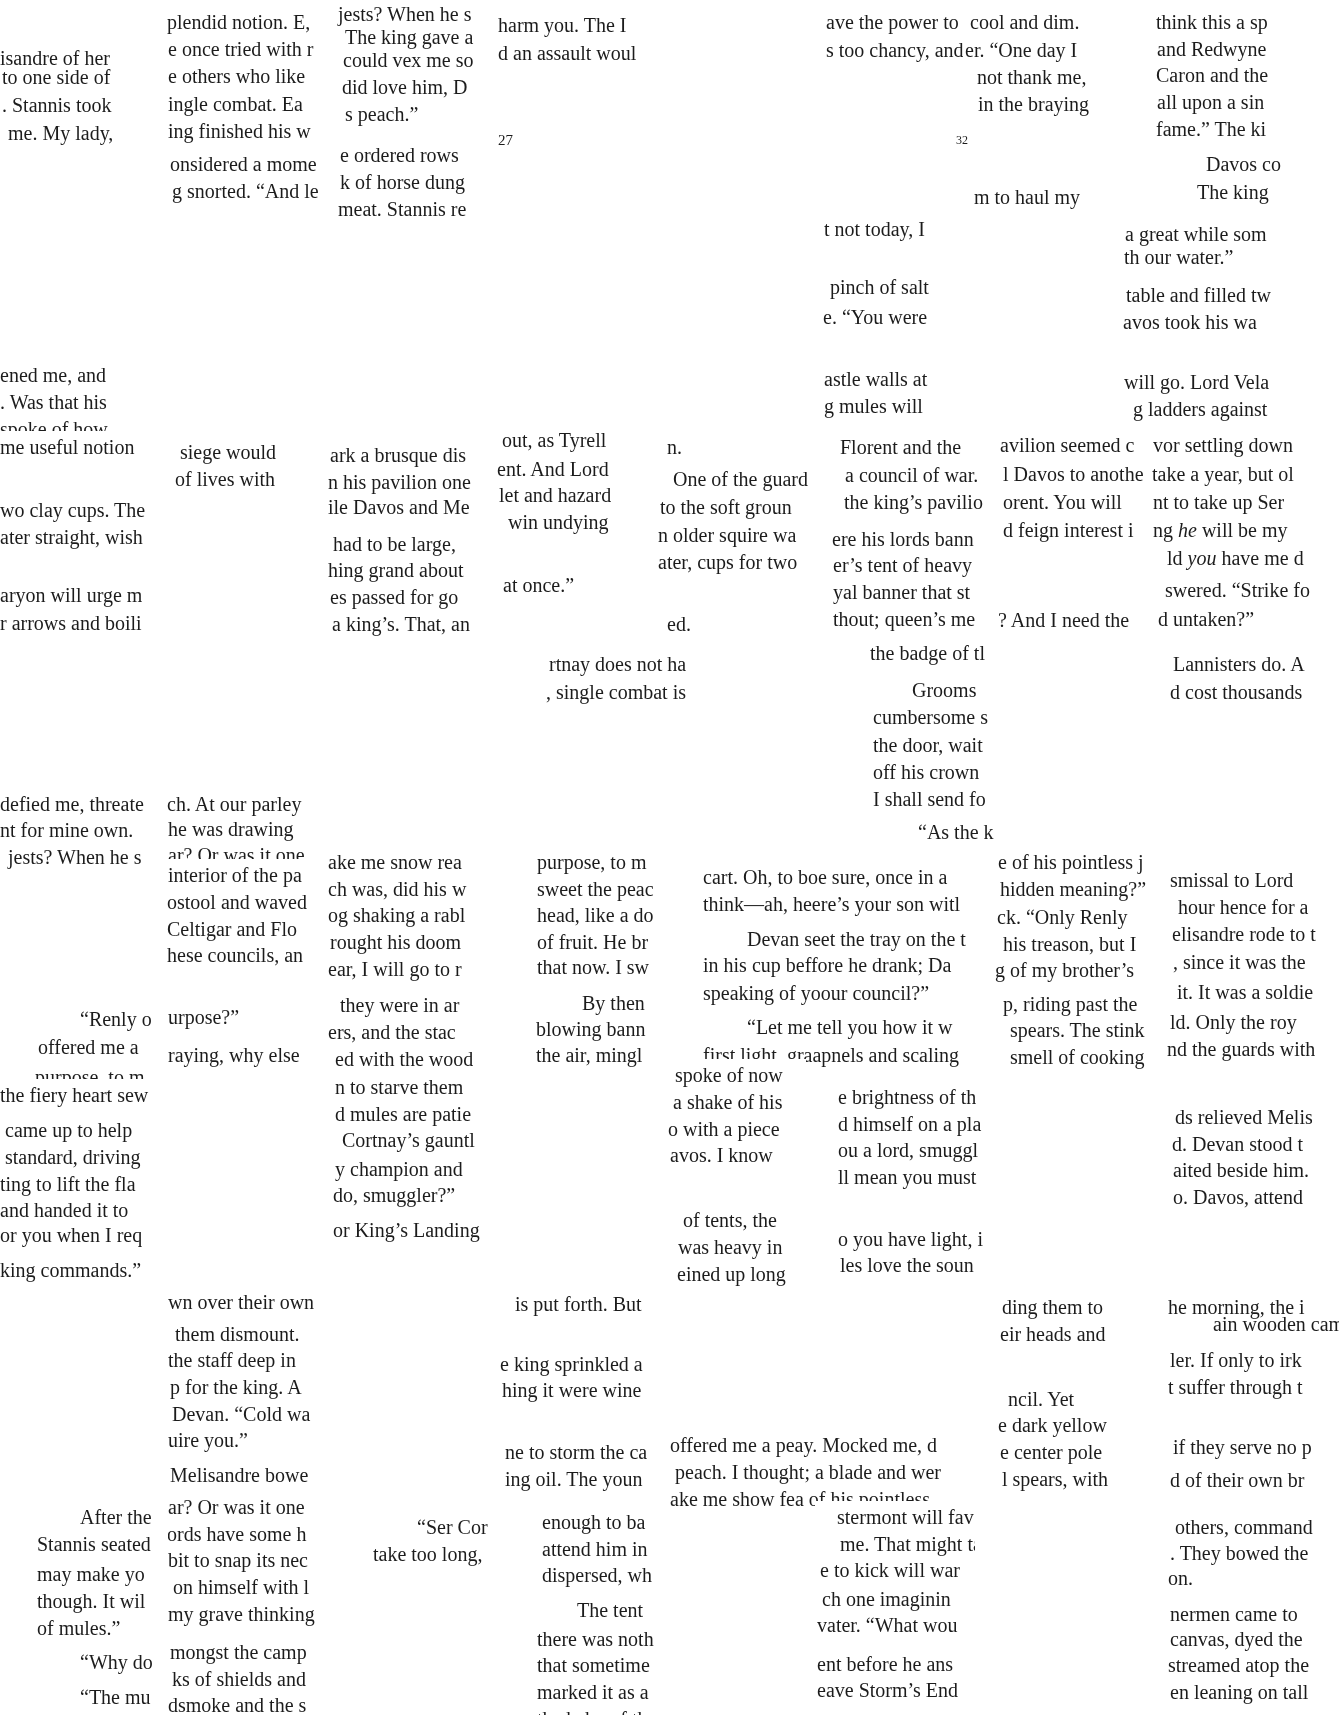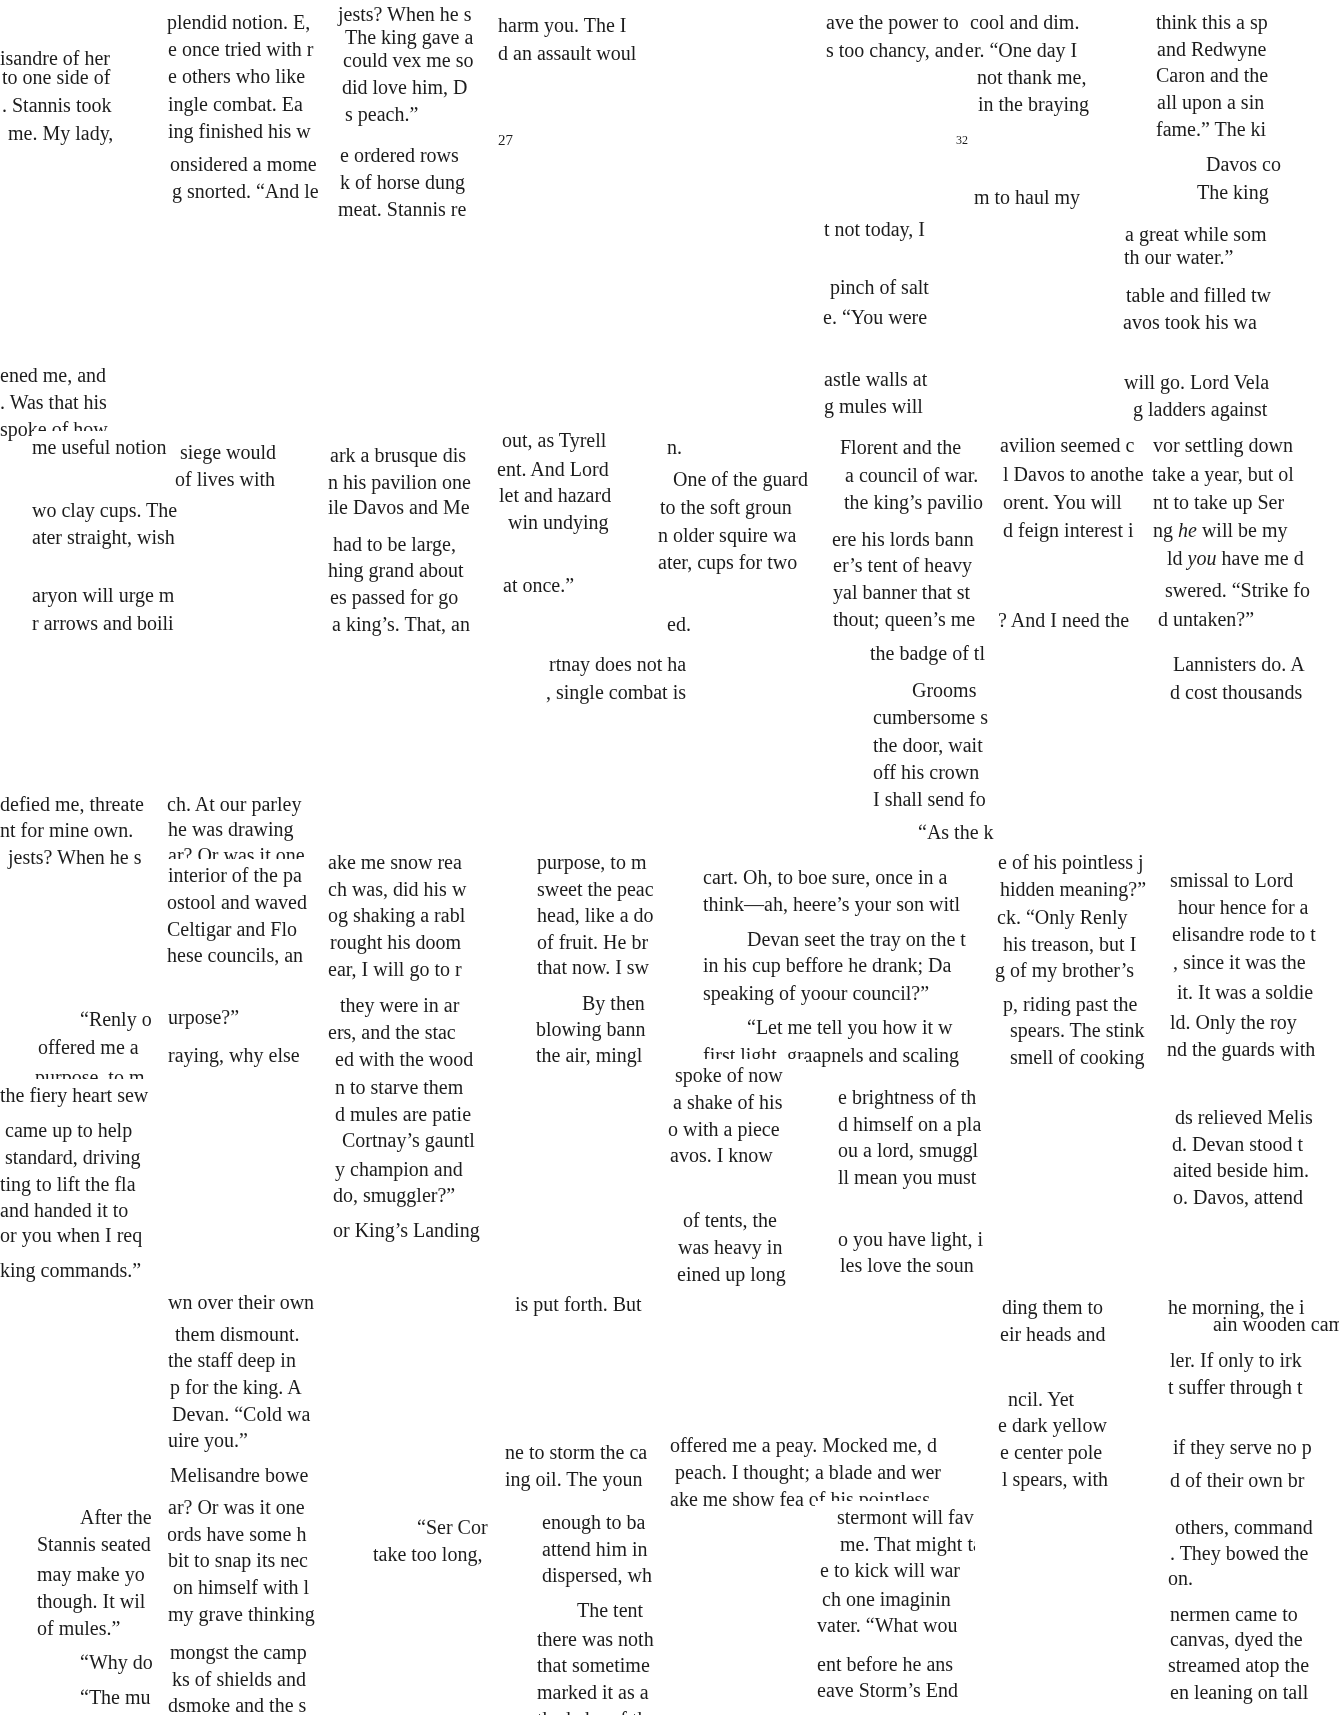--- a/index.html
+++ b/index.html
@@ -94,21 +94,21 @@
     </div>
     <div class="frag" style="left: 822px; top: 363px; width: 140px; height: 62px;">
       <div class="line" style="left: 2px; top: 4px;">astle walls at</div>
       <div class="line" style="left: 2px; top: 31px;">g mules will</div>
     </div>
     <div class="frag" style="left: 0px; top: 359px; width: 135px; height: 88px;">
       <div class="line" style="left: 0px; top: 4px;">ened me, and</div>
       <div class="line" style="left: 0px; top: 31px;">. Was that his</div>
       <div class="line" style="left: 0px; top: 58px;">spoke of how</div>
     </div>
-    <div class="frag" style="left: 0px; top: 431px; width: 170px; height: 205px; margin-left: 32px;">
+    <div class="frag" style="left: 0px; top: 431px; width: 170px; height: 205px;">
       <div class="line" style="left: 0px; top: 4px;">me useful notion</div>
       <div class="line" style="left: 0px; top: 67px;">wo clay cups. The</div>
       <div class="line" style="left: 0px; top: 94px;">ater straight, wish</div>
       <div class="line" style="left: 0px; top: 152px;">aryon will urge m</div>
       <div class="line" style="left: 0px; top: 180px;">r arrows and boili</div>
     </div>
     <div class="frag" style="left: 326px; top: 439px; width: 176px; height: 200px;">
       <div class="line" style="left: 4px; top: 4px;">ark a brusque dis</div>
       <div class="line" style="left: 2px; top: 31px;">n his pavilion one</div>
       <div class="line" style="left: 2px; top: 56px;">ile Davos and Me</div>
@@ -303,20 +303,24 @@
     </div>
     <div class="frag" style="left: 1166px; top: 1291px; width: 173px; height: 112px;">
       <div class="line" style="left: 2px; top: 4px;">he morning, the i</div>
       <div class="line" style="left: 4px; top: 21px; margin-left: 43px;">ain wooden camp</div>
       <div class="line" style="left: 4px; top: 57px;">ler. If only to irk</div>
       <div class="line" style="left: 2px; top: 84px;">t suffer through t</div>
     </div>
     <div class="frag" style="left: 513px; top: 1288px; width: 158px; height: 30px;">
       <div class="line" style="left: 2px; top: 4px;">is put forth. But</div>
     </div>
+    <div class="frag" style="left: 498px; top: 1348px; width: 172px; height: 60px;">
+      <div class="line" style="left: 2px; top: 4px;">e king sprinkled a</div>
+      <div class="line" style="left: 4px; top: 30px;">hing it were wine</div>
+    </div>
     <div class="frag" style="left: 503px; top: 1436px; width: 170px; height: 62px;">
       <div class="line" style="left: 2px; top: 4px;">ne to storm the ca</div>
       <div class="line" style="left: 2px; top: 31px;">ing oil. The youn</div>
     </div>
     <div class="frag" style="left: 668px; top: 1429px; width: 368px; height: 84px;">
       <div class="line" style="left: 2px; top: 4px;">offered me a peay. Mocked me, d</div>
       <div class="line" style="left: 7px; top: 31px;">peach. I thought; a blade and wer</div>
       <div class="line" style="left: 2px; top: 58px;">ake me show fea of his pointless</div>
     </div>
     <div class="frag" style="left: 996px; top: 1383px; width: 134px; height: 112px;">

